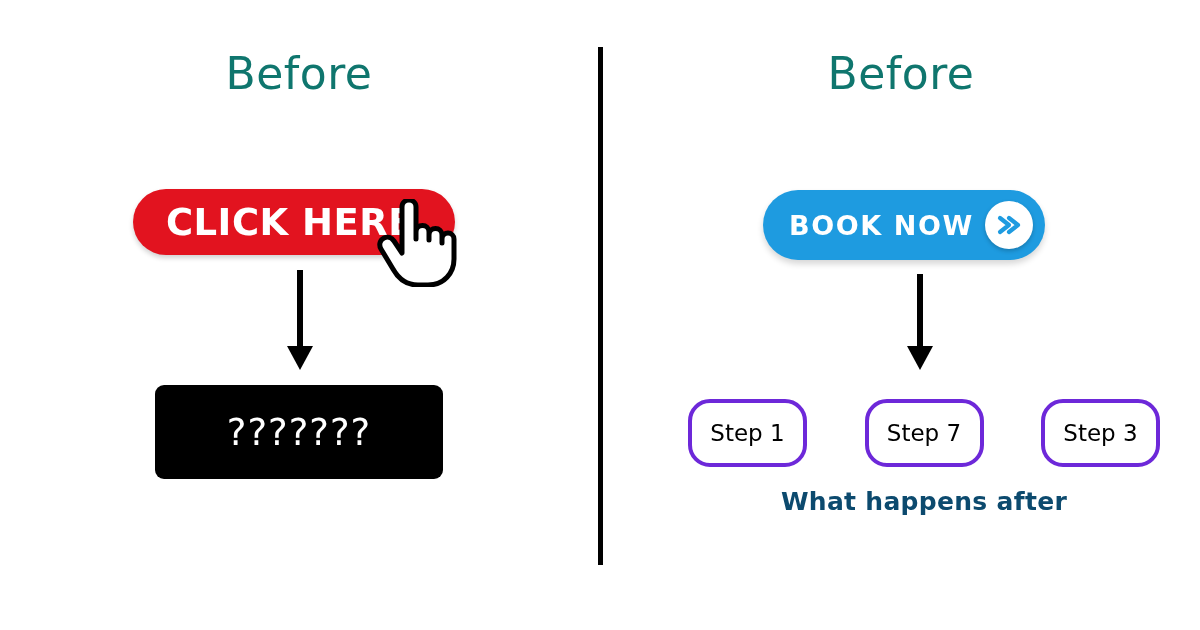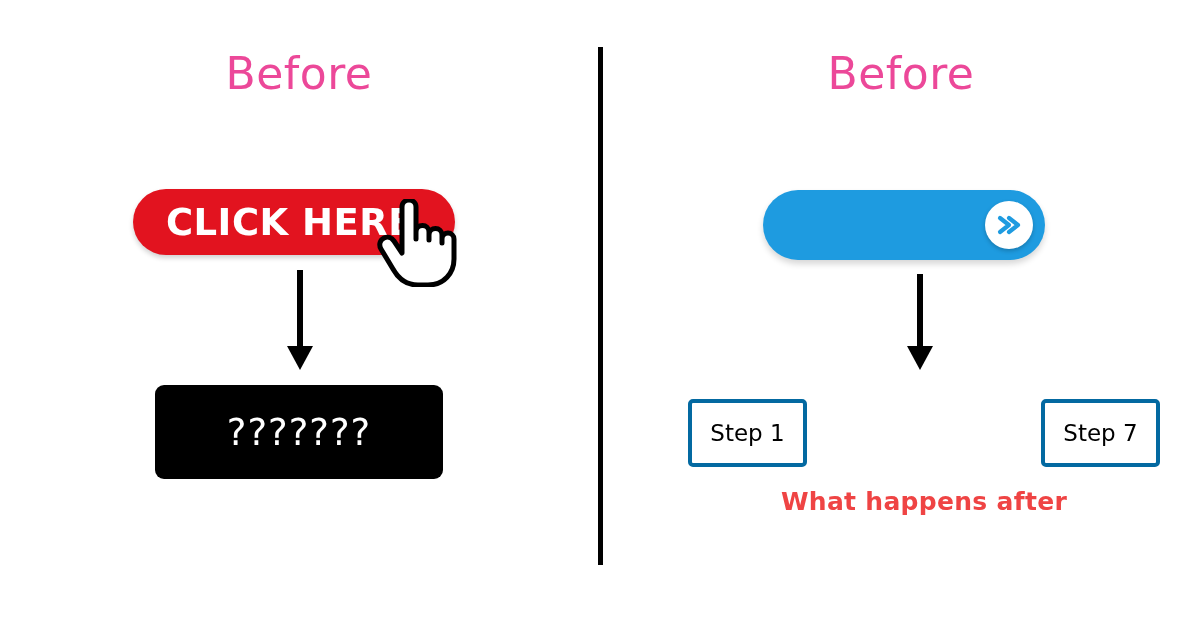--- a/index.html
+++ b/index.html
@@ -31,21 +31,21 @@
     height: 518px;
     background: #000000;
   }
 
   
   .panel-title {
     position: absolute;
     font-family: "DejaVu Sans", sans-serif;
     font-size: 44px;
     font-weight: 400;
-    color: #ec4899;
+    color: #0f766e;
     letter-spacing: 0.5px;
     white-space: nowrap;
     text-align: center;
   }
   #title-before {
     left: 0px;
     top: 48px;
     width: 598px;
   }
   #title-after {
@@ -181,22 +181,22 @@
     top: 399px;
     width: 472px;
     height: 68px;
     display: flex;
     justify-content: space-between;
   }
   .step-box {
     width: 119px;
     height: 68px;
     box-sizing: border-box;
-    border: 4px solid #0369a1;
-    border-radius: 5px;
+    border: 4px solid #6d28d9;
+    border-radius: 22px;
     background: #ffffff;
     display: flex;
     align-items: center;
     justify-content: center;
   }
   .step-box-label {
     font-family: "DejaVu Sans", sans-serif;
     font-size: 23px;
     font-weight: 400;
     color: #000000;
@@ -206,21 +206,21 @@
   
   .after-caption {
     position: absolute;
     left: 688px;
     top: 487px;
     width: 472px;
     text-align: center;
     font-family: "DejaVu Sans", sans-serif;
     font-size: 25px;
     font-weight: bold;
-    color: #ef4444;
+    color: #0c4a6e;
     letter-spacing: 0.3px;
     white-space: nowrap;
   }
 </style>
 </head>
 <body>
 
 <div id="canvas">
 
   <div>
@@ -271,20 +271,21 @@
   </div>
 
   <div class="divider"></div>
 
   <div>
 
     <div class="panel-title" id="title-after">Before</div>
 
     <div class="blue-btn-wrap">
       <div class="blue-btn">
+        <div class="blue-btn-label">BOOK NOW</div>
 
         <div class="chevron-circle">
           <svg width="28" height="24" viewBox="0 0 28 24">
             <polyline points="5,5 14,12 5,19" fill="none" stroke="#1E9BE0" stroke-width="4.2" stroke-linecap="round" stroke-linejoin="round"></polyline>
             <polyline points="14,5 23,12 14,19" fill="none" stroke="#1E9BE0" stroke-width="4.2" stroke-linecap="round" stroke-linejoin="round"></polyline>
           </svg>
         </div>
       </div>
     </div>
 
@@ -293,18 +294,21 @@
       <polygon points="6,72 32,72 19,96" fill="#000000"></polygon>
     </svg>
 
     <div class="step-row">
       <div class="step-box">
         <span class="step-box-label">Step 1</span>
       </div>
       <div class="step-box">
         <span class="step-box-label">Step 7</span>
       </div>
+      <div class="step-box">
+        <span class="step-box-label">Step 3</span>
+      </div>
     </div>
 
     <div class="after-caption">What happens after</div>
   </div>
 
 </div>
 
 </body></html>

